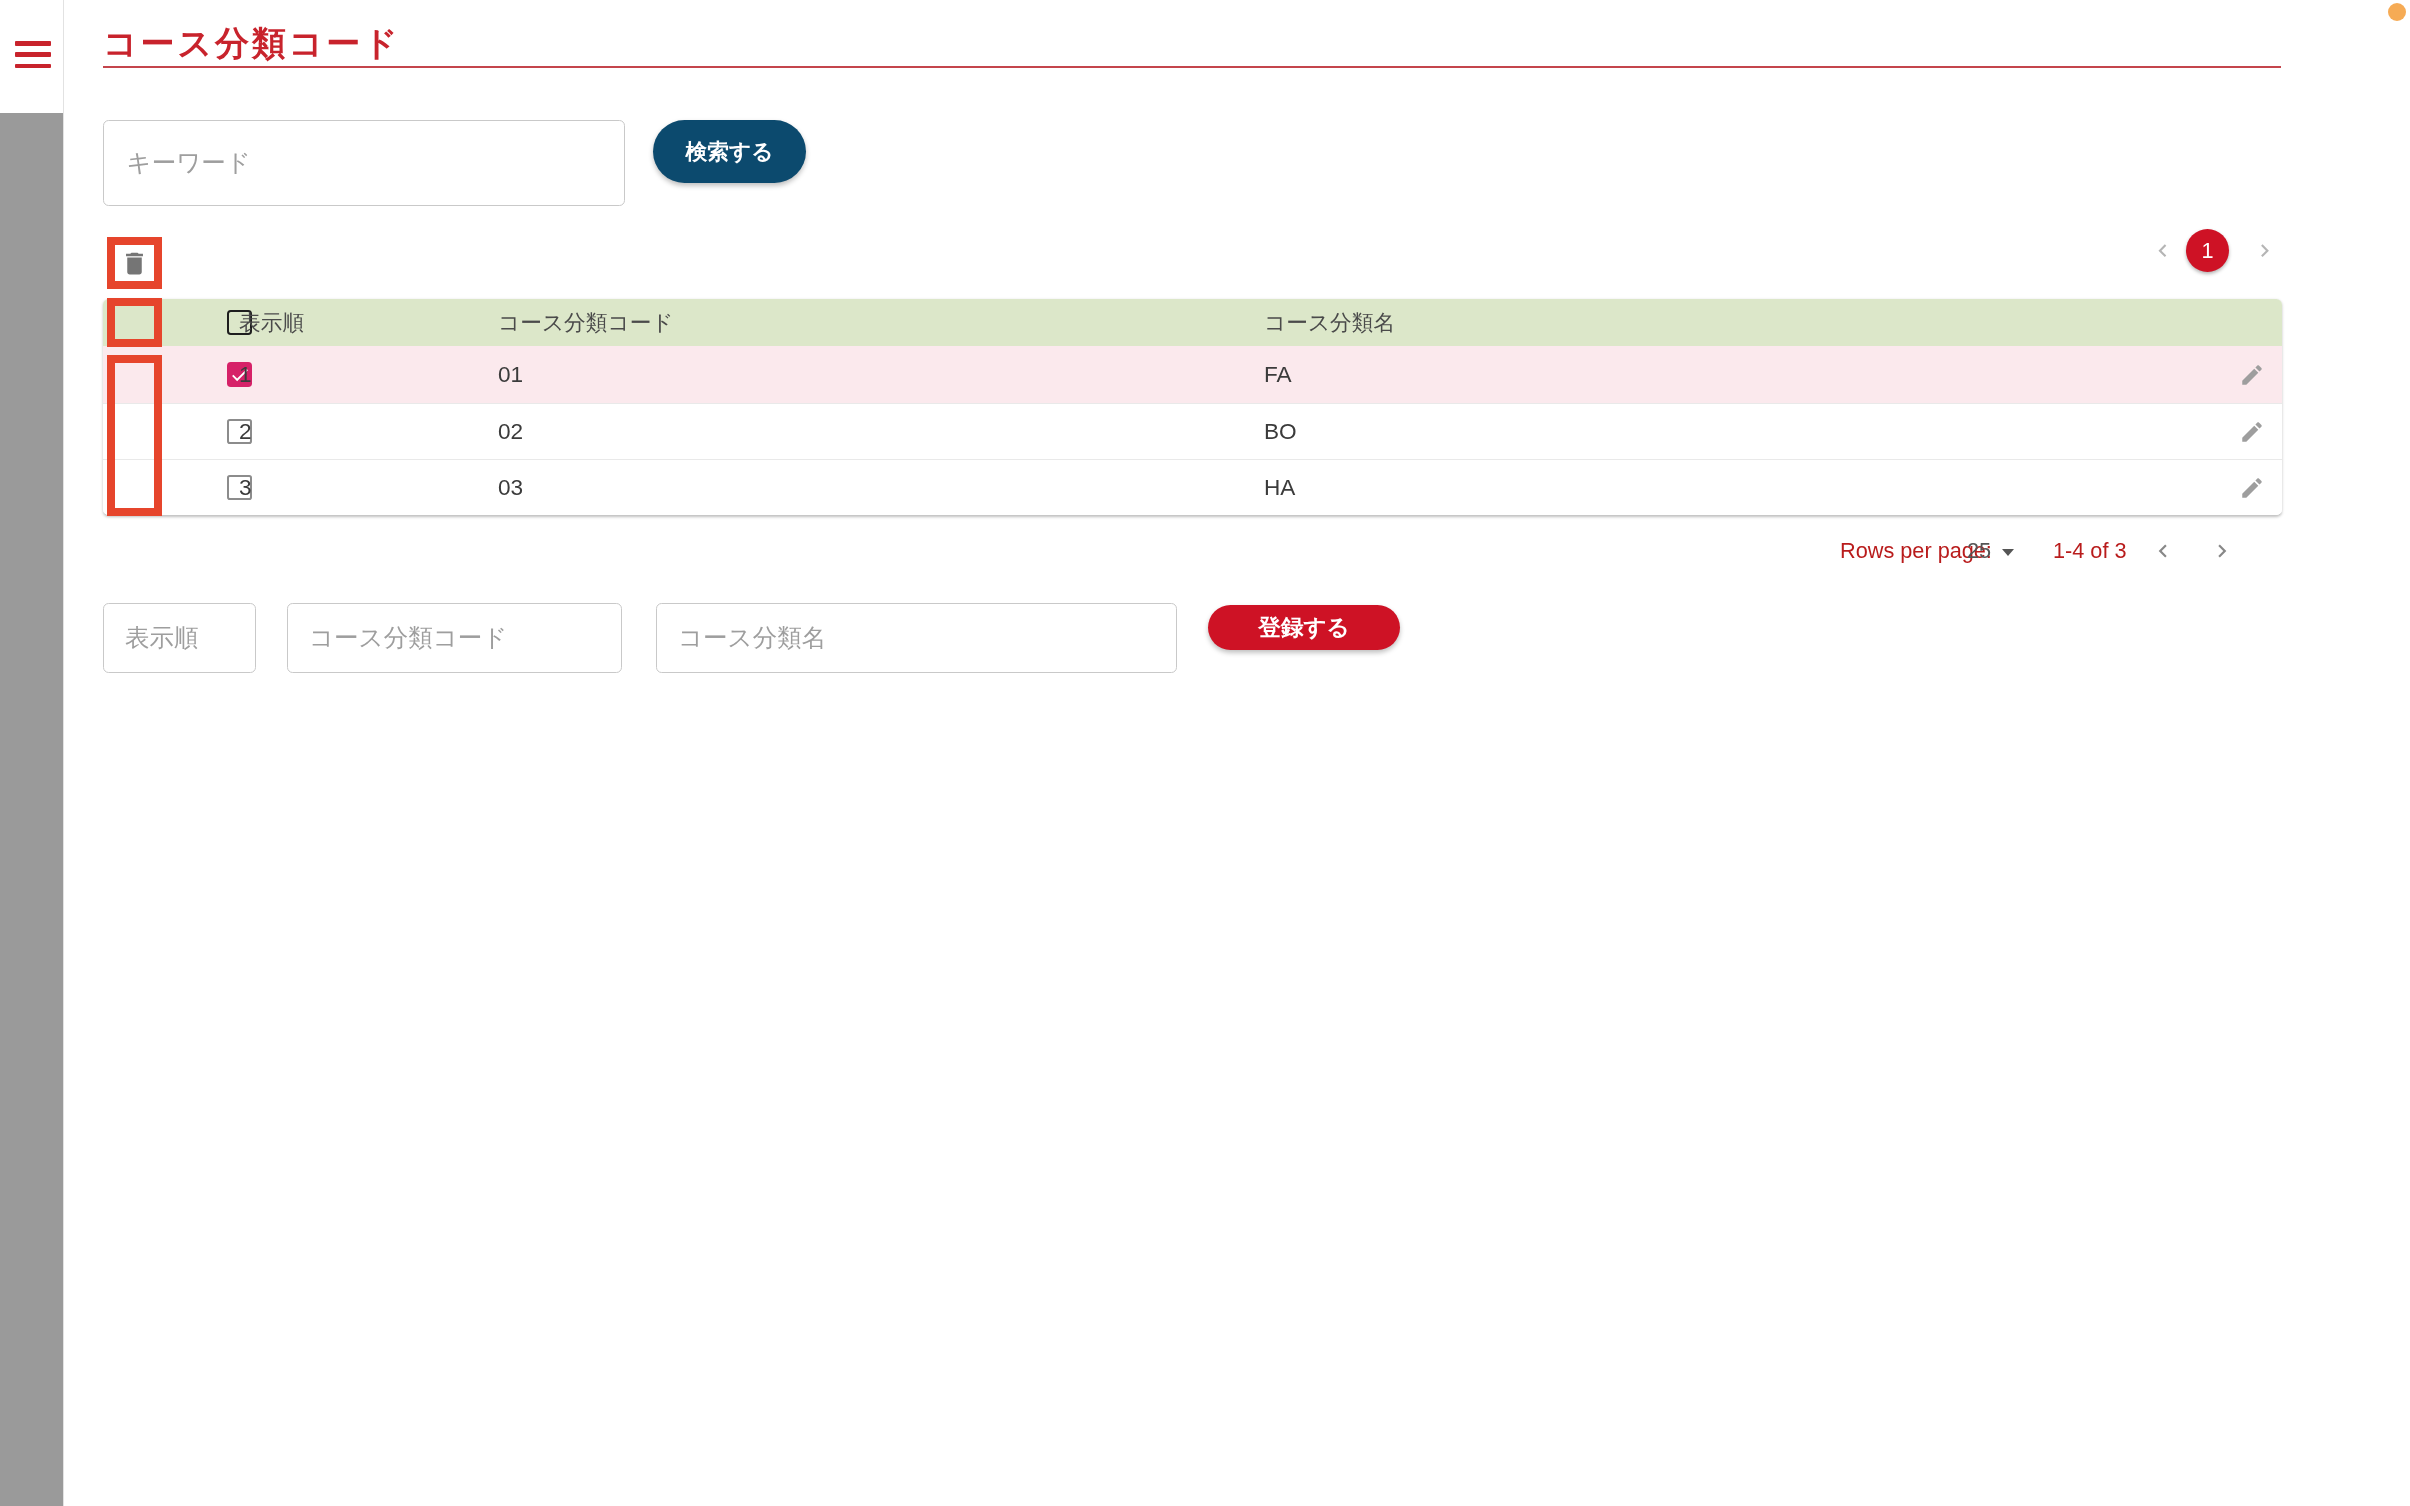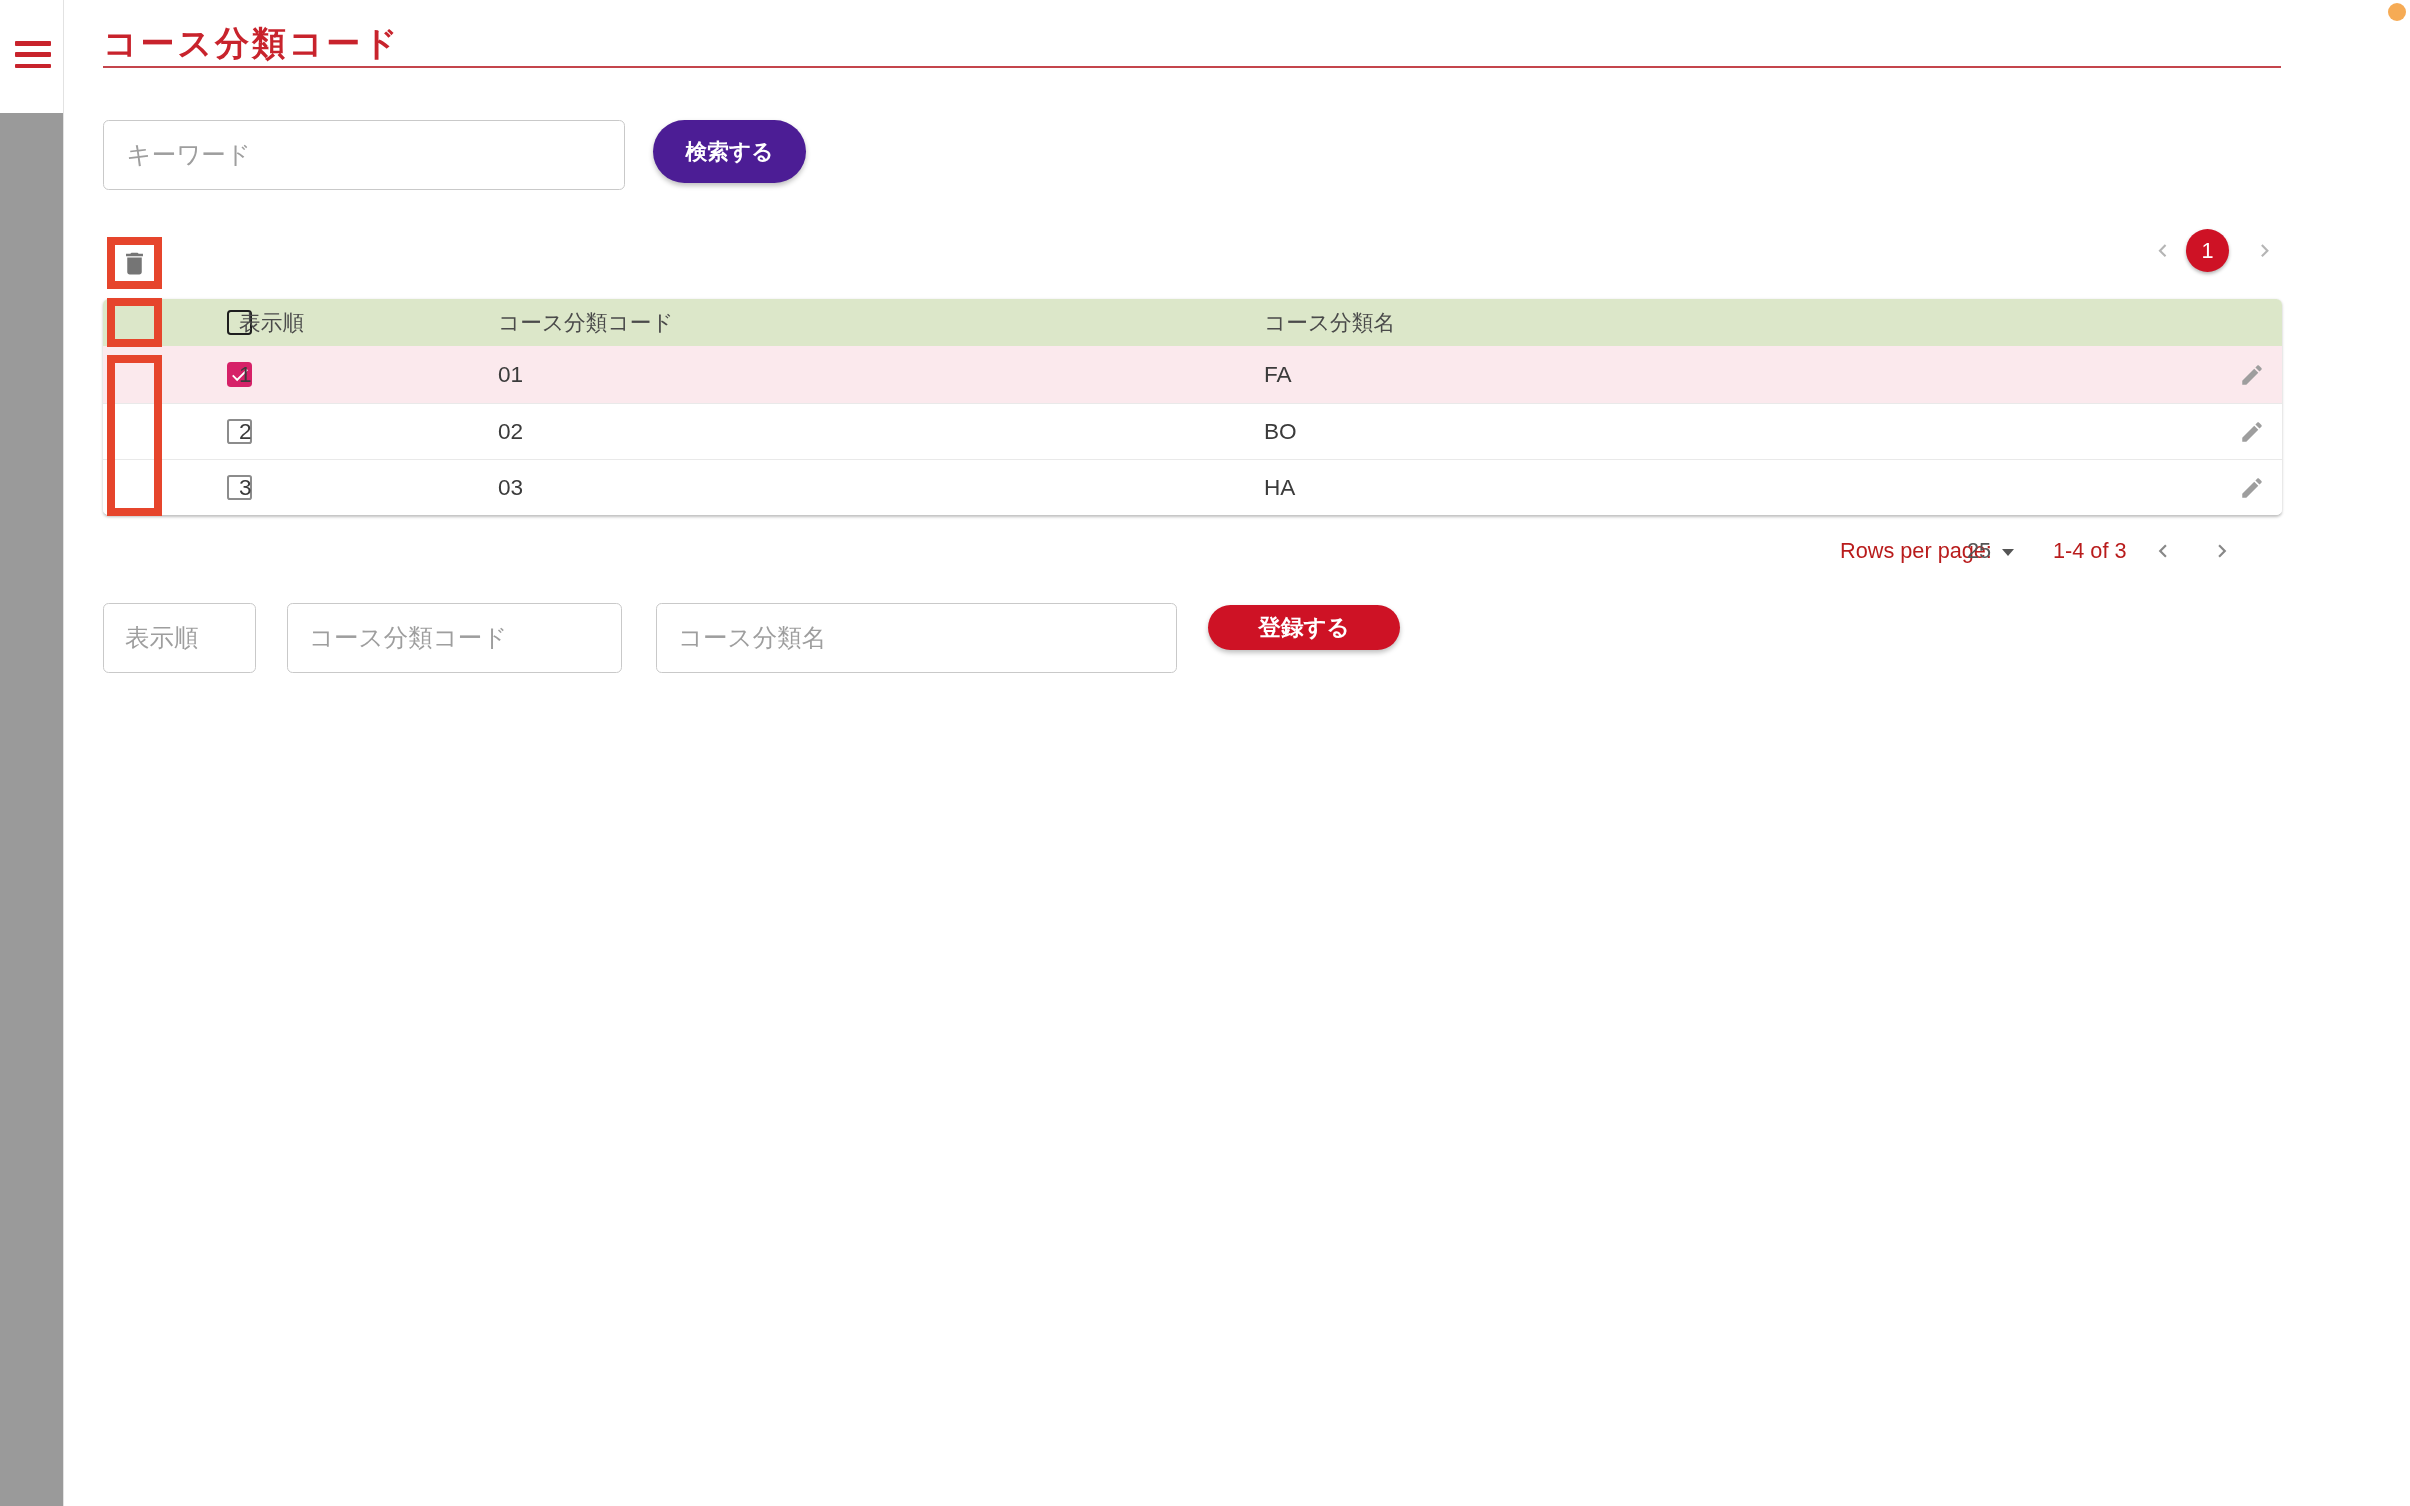--- a/index.html
+++ b/index.html
@@ -14,28 +14,28 @@
   .hamburger { position:absolute; left:15px; top:41px; width:36px; height:27px; cursor:pointer; }
   .hamburger .bar { position:absolute; left:0; width:36px; height:4.7px; background:#C8232C; border-radius:0.9px; }
   .hamburger .bar:nth-child(1){ top:0; } .hamburger .bar:nth-child(2){ top:11.3px; } .hamburger .bar:nth-child(3){ top:22.6px; }
 
   
   .page-title { position:absolute; left:103px; top:21px; font-size:34px; font-weight:bold;
                 color:#C8232C; letter-spacing:2.8px; }
   .title-divider { position:absolute; left:103px; top:66px; width:2178px; height:1.9px; background:#C4454C; }
 
   
-  .keyword-input { position:absolute; left:103px; top:120px; width:522px; height:70px;
+  .keyword-input { position:absolute; left:103px; top:120px; width:522px; height:86px;
                    border:0.9px solid #c9c9c9; border-radius:5.6px; font-size:24.5px; color:#333;
                    padding:0 22.6px; outline:none; font-family:Liberation Serif, serif; }
   .keyword-input::placeholder { color:#9e9e9e; }
   .pill-btn { border:none; border-radius:32px; color:#fff; font-weight:bold; font-family:inherit;
               cursor:pointer; box-shadow:0 2.8px 5.6px rgba(0,0,0,0.25); }
   .search-btn { position:absolute; left:653px; top:120px; width:153px; height:63px;
-                background:#4c1d95; font-size:21.7px; }
+                background:#0c4a6e; font-size:21.7px; }
 
   
   .trash-wrap { position:absolute; left:107px; top:237px; width:55px; height:52px;
                 border:8.5px solid #E6452C; background:#fff; display:flex; align-items:center;
                 justify-content:center; }
   .trash-wrap svg { width:29px; height:29px; fill:#757575; cursor:pointer; }
 
   
   .pg-top-prev, .pg-top-next { position:absolute; top:238px; width:25.4px; height:25.4px; fill:#b5b5b5; cursor:pointer; }
   .pg-top-prev { left:2150px; } .pg-top-next { left:2252px; }

